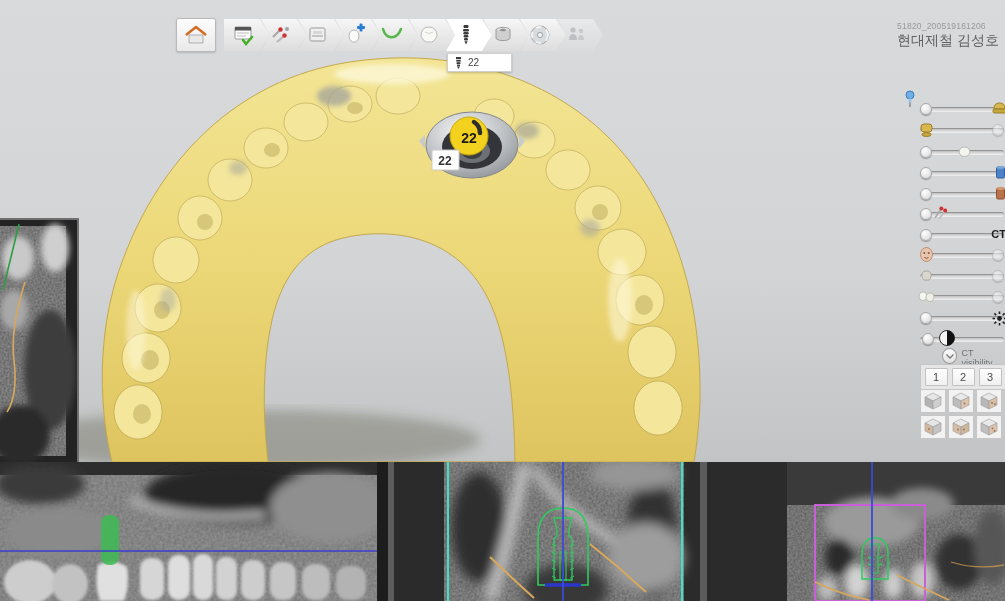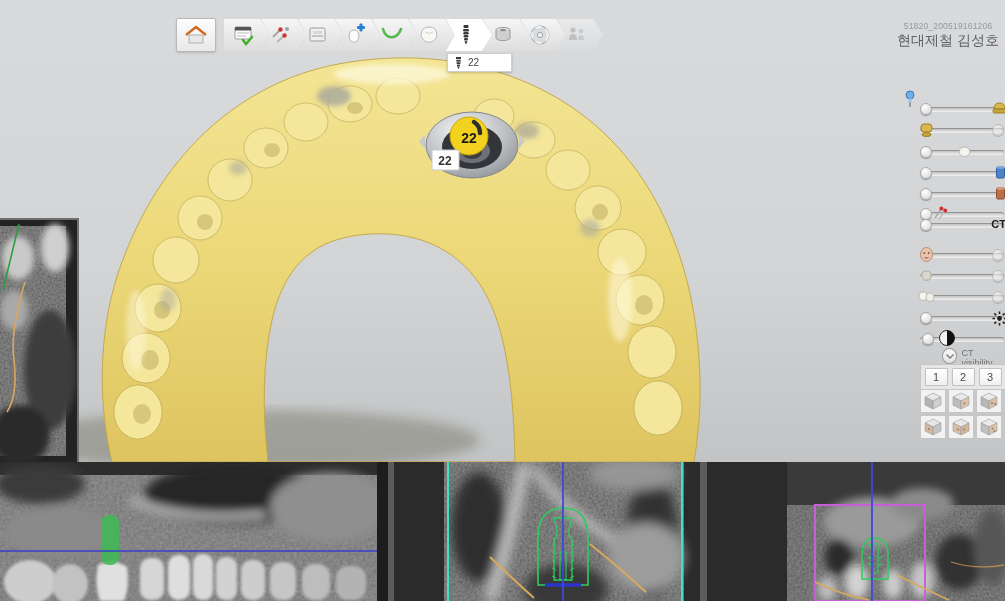--- a/index.html
+++ b/index.html
@@ -19,21 +19,21 @@
         clip-path:polygon(0 0,36px 0,46px 50%,36px 100%,0 100%,9px 50%);
         display:flex;align-items:center;justify-content:center;padding-right:6px;box-sizing:border-box;
         filter:drop-shadow(-1.5px 0 0 rgba(255,255,255,.9)) drop-shadow(0 1px 1px rgba(0,0,0,.12));}
   .step.first{margin-left:0;clip-path:polygon(0 0,36px 0,46px 50%,36px 100%,0 100%);}
   .step.active{background:#ffffff;}
   .step.disabled{opacity:.55;}
   #tooth-dropdown{position:absolute;left:447px;top:53px;width:56px;height:17px;background:#fff;
         border:1px solid #cfcfcf;box-shadow:0 1px 2px rgba(0,0,0,.2);
         display:flex;align-items:center;gap:6px;padding-left:7px;font-size:10px;color:#444;}
   
-  #patient-info{position:absolute;right:6px;top:22px;text-align:center;line-height:1.15;}
+  #patient-info{position:absolute;right:6px;top:22px;text-align:left;line-height:1.15;}
   #patient-id{font-size:8.5px;color:#97989a;letter-spacing:.2px;}
   #patient-name{font-size:14px;color:#5d5e60;}
   
   #sidebar{position:absolute;left:900px;top:88px;width:105px;height:350px;}
   .pin{position:absolute;left:3px;top:2px;}
   .srow{position:absolute;left:20px;width:84px;height:14px;}
   .track{position:absolute;left:0;right:0;top:5px;height:5px;border-radius:3px;
          background:linear-gradient(#b9b9b9,#f2f2f2);box-shadow:inset 0 1px 1px rgba(0,0,0,.25);}
   .knob{position:absolute;top:1px;width:12px;height:12px;border-radius:50%;
         background:radial-gradient(circle at 35% 30%,#ffffff,#d5d5d5);
@@ -319,21 +319,21 @@
       <div class="knob" style="left:0"></div>
       <span class="sicon" style="left:12px">
         <svg width="17" height="17" viewBox="0 0 17 17">
             <line x1="3" y1="13" x2="9" y2="4" stroke="#ababab" stroke-width="1.6"></line>
             <circle cx="9.4" cy="3.6" r="2" fill="#d03030"></circle>
             <line x1="7" y1="14" x2="13" y2="6" stroke="#bdbdbd" stroke-width="1.6"></line>
             <circle cx="13.2" cy="5.6" r="2" fill="#d03030"></circle>
           </svg>
       </span>
     </div>
-    <div class="srow" style="top:130px">
+    <div class="srow" style="top:140px">
       <div class="track"></div>
       <div class="knob" style="left:0"></div>
       <span class="ct-label">CT</span>
     </div>
     <div class="srow" style="top:160px">
       <div class="track"></div>
       <div class="knob faint" style="right:0"></div>
       <span class="sicon" style="left:-2px">
         <svg width="17" height="17" viewBox="0 0 17 17">
             <ellipse cx="8.5" cy="8.5" rx="6" ry="7" fill="#e9c4ad" stroke="#c08d72"></ellipse>

